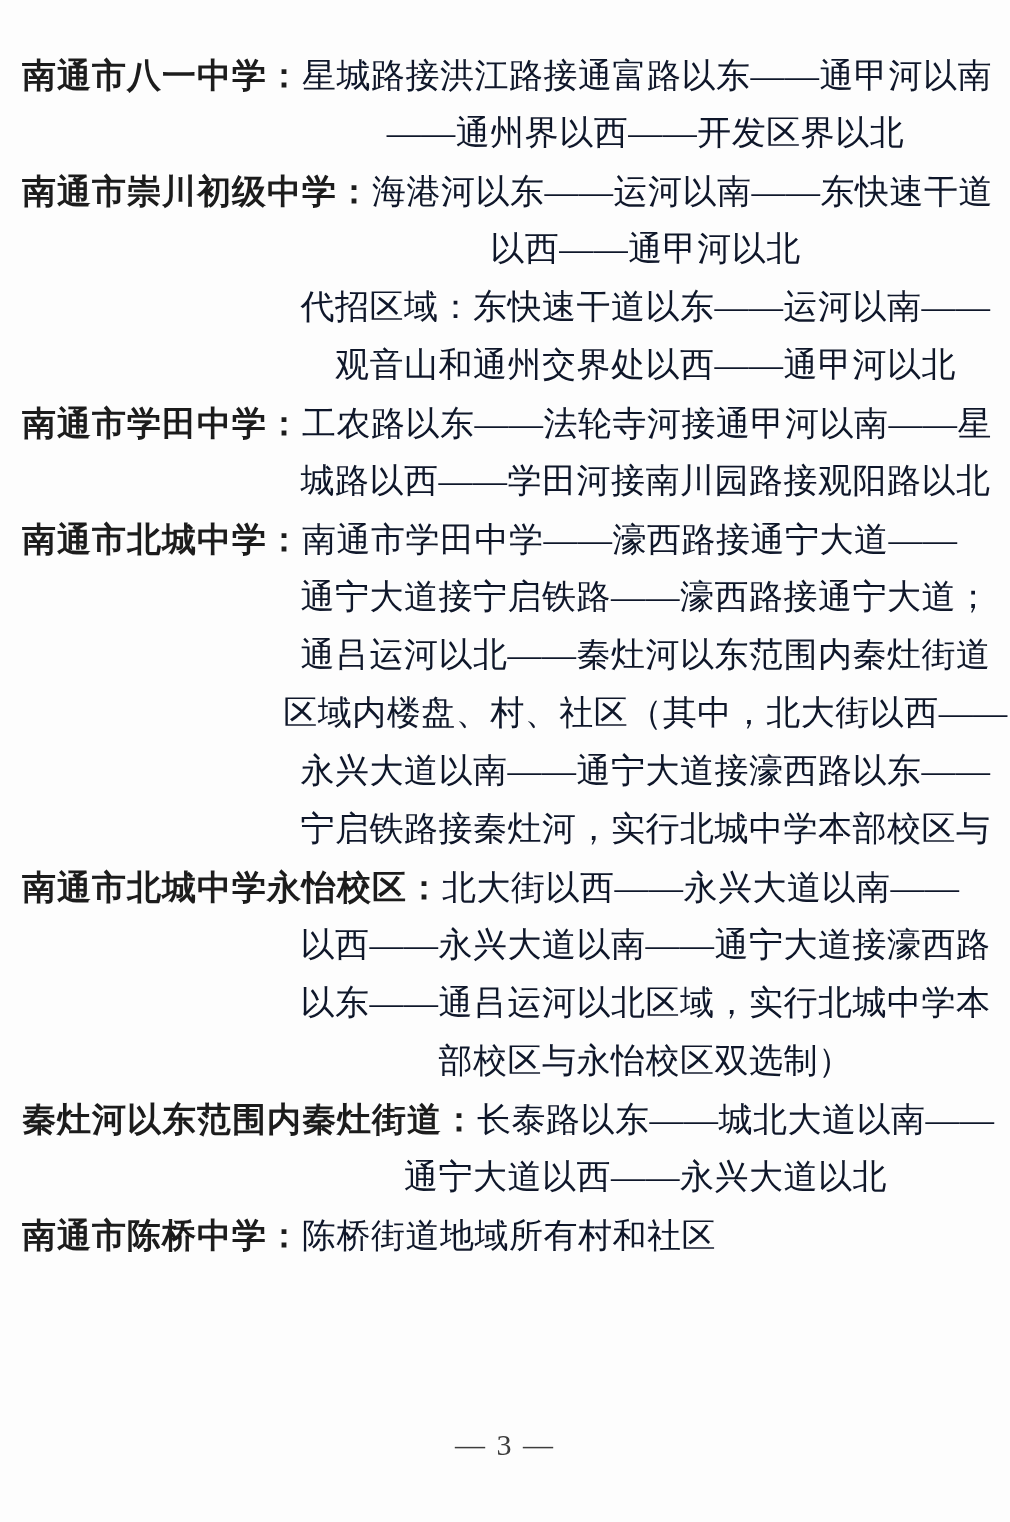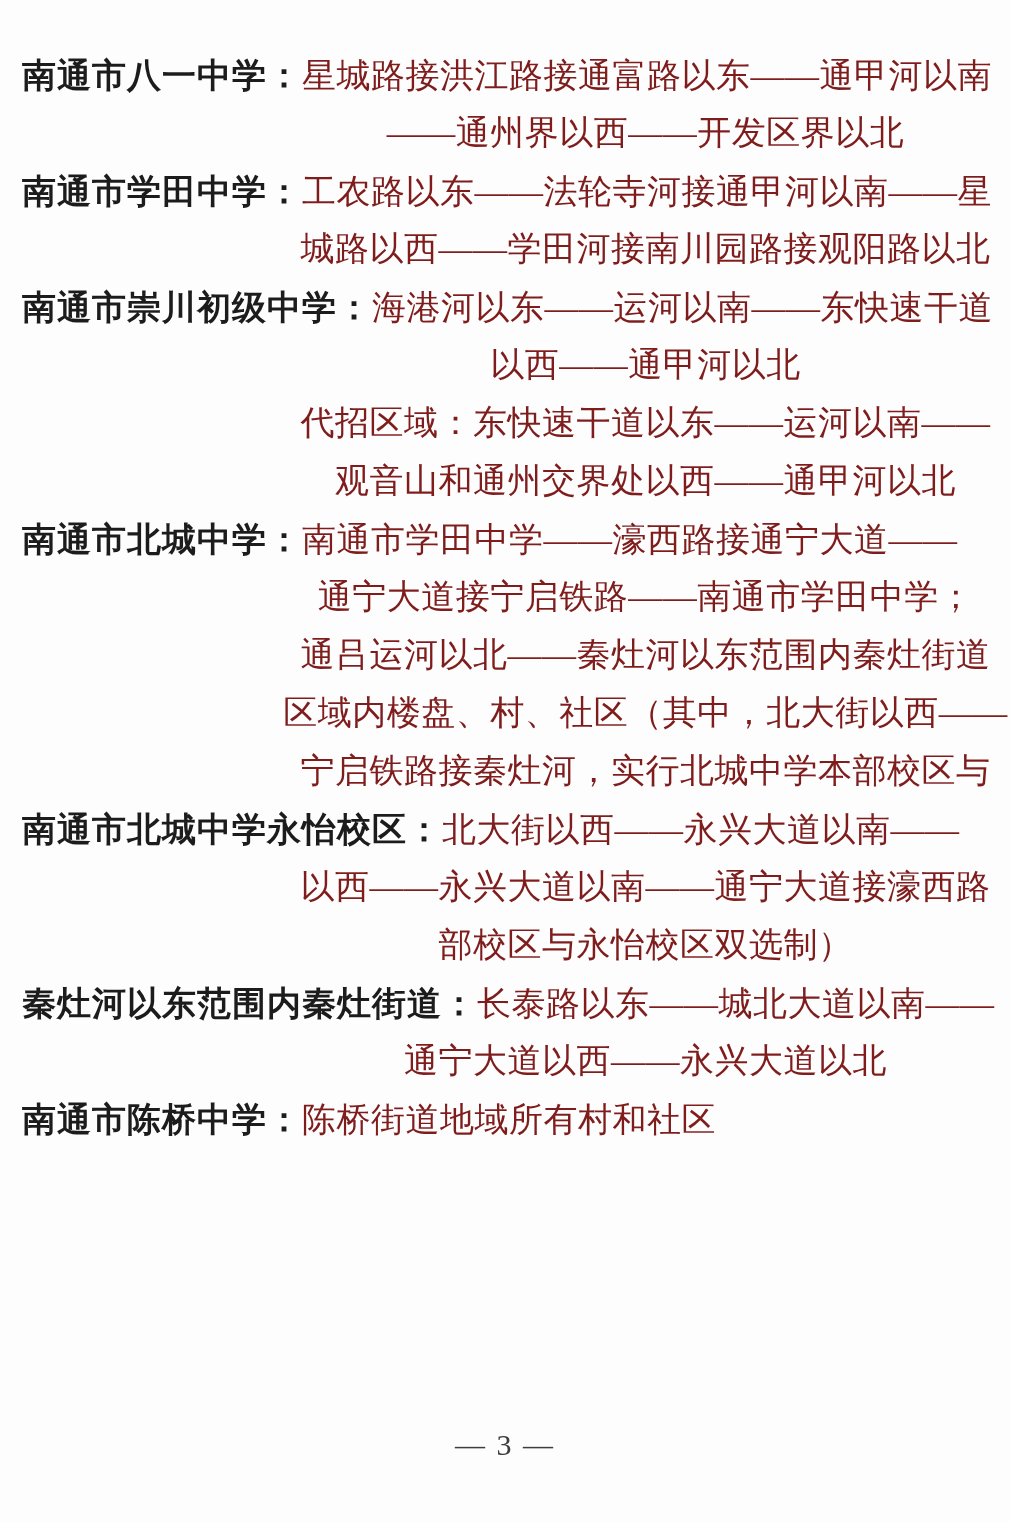--- a/index.html
+++ b/index.html
@@ -32,21 +32,21 @@
     padding-left: 281px;
     text-align: center;
   }
   .school {
     font-family: "Liberation Sans", "DejaVu Sans", sans-serif;
     font-weight: 700;
     color: #1c1c1c;
     letter-spacing: 1px;
   }
   .body-text {
-    color: #7f1d1d;
+    color: #0f172a;
   }
   .page-footer {
     position: absolute;
     left: 0;
     top: 1428px;
     width: 100%;
     text-align: center;
     font-size: 30px;
     color: #3d3d3d;
     letter-spacing: 2px;
@@ -54,39 +54,41 @@
 </style>
 </head>
 <body>
 
 <main class="doc">
     <section class="para">
       <div class="line first"><span class="school">南通市八一中学：</span><span class="body-text">星城路接洪江路接通富路以东——通甲河以南</span></div>
       <div class="line cont"><span class="body-text">——通州界以西——开发区界以北</span></div>
     </section>
     <section class="para">
-      <div class="line first"><span class="school">南通市学田中学：</span><span class="body-text">工农路以东——法轮寺河接通甲河以南——星</span></div>
-      <div class="line cont"><span class="body-text">城路以西——学田河接南川园路接观阳路以北</span></div>
-    </section>
-    <section class="para">
       <div class="line first"><span class="school">南通市崇川初级中学：</span><span class="body-text">海港河以东——运河以南——东快速干道</span></div>
       <div class="line cont"><span class="body-text">以西——通甲河以北</span></div>
       <div class="line cont"><span class="body-text">代招区域：东快速干道以东——运河以南——</span></div>
       <div class="line cont"><span class="body-text">观音山和通州交界处以西——通甲河以北</span></div>
     </section>
     <section class="para">
+      <div class="line first"><span class="school">南通市学田中学：</span><span class="body-text">工农路以东——法轮寺河接通甲河以南——星</span></div>
+      <div class="line cont"><span class="body-text">城路以西——学田河接南川园路接观阳路以北</span></div>
+    </section>
+    <section class="para">
       <div class="line first"><span class="school">南通市北城中学：</span><span class="body-text">南通市学田中学——濠西路接通宁大道——</span></div>
-      <div class="line cont"><span class="body-text">通宁大道接宁启铁路——南通市学田中学；</span></div>
+      <div class="line cont"><span class="body-text">通宁大道接宁启铁路——濠西路接通宁大道；</span></div>
       <div class="line cont"><span class="body-text">通吕运河以北——秦灶河以东范围内秦灶街道</span></div>
       <div class="line cont"><span class="body-text">区域内楼盘、村、社区（其中，北大街以西——</span></div>
+      <div class="line cont"><span class="body-text">永兴大道以南——通宁大道接濠西路以东——</span></div>
       <div class="line cont"><span class="body-text">宁启铁路接秦灶河，实行北城中学本部校区与</span></div>
     </section>
     <section class="para">
       <div class="line first"><span class="school">南通市北城中学永怡校区：</span><span class="body-text">北大街以西——永兴大道以南——</span></div>
       <div class="line cont"><span class="body-text">以西——永兴大道以南——通宁大道接濠西路</span></div>
+      <div class="line cont"><span class="body-text">以东——通吕运河以北区域，实行北城中学本</span></div>
       <div class="line cont"><span class="body-text">部校区与永怡校区双选制）</span></div>
     </section>
     <section class="para">
       <div class="line first"><span class="school">秦灶河以东范围内秦灶街道：</span><span class="body-text">长泰路以东——城北大道以南——</span></div>
       <div class="line cont"><span class="body-text">通宁大道以西——永兴大道以北</span></div>
     </section>
     <section class="para">
       <div class="line first"><span class="school">南通市陈桥中学：</span><span class="body-text">陈桥街道地域所有村和社区</span></div>
     </section>
   </main>

